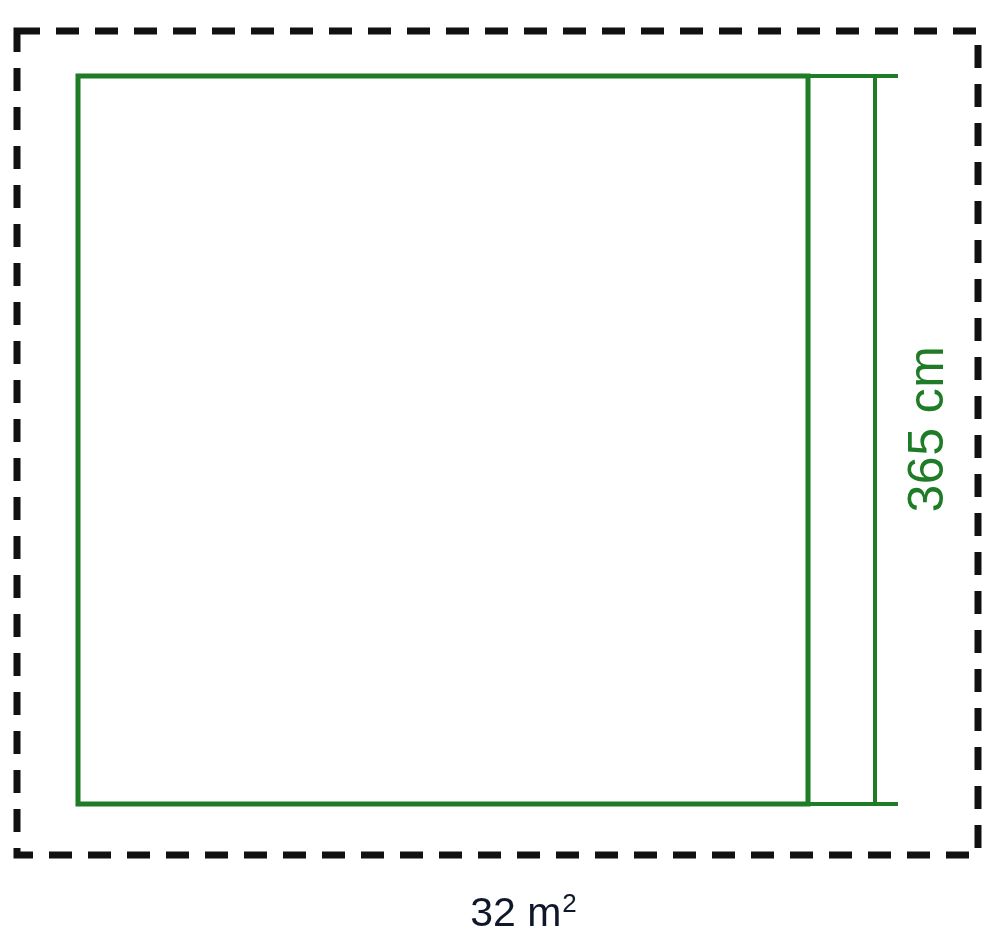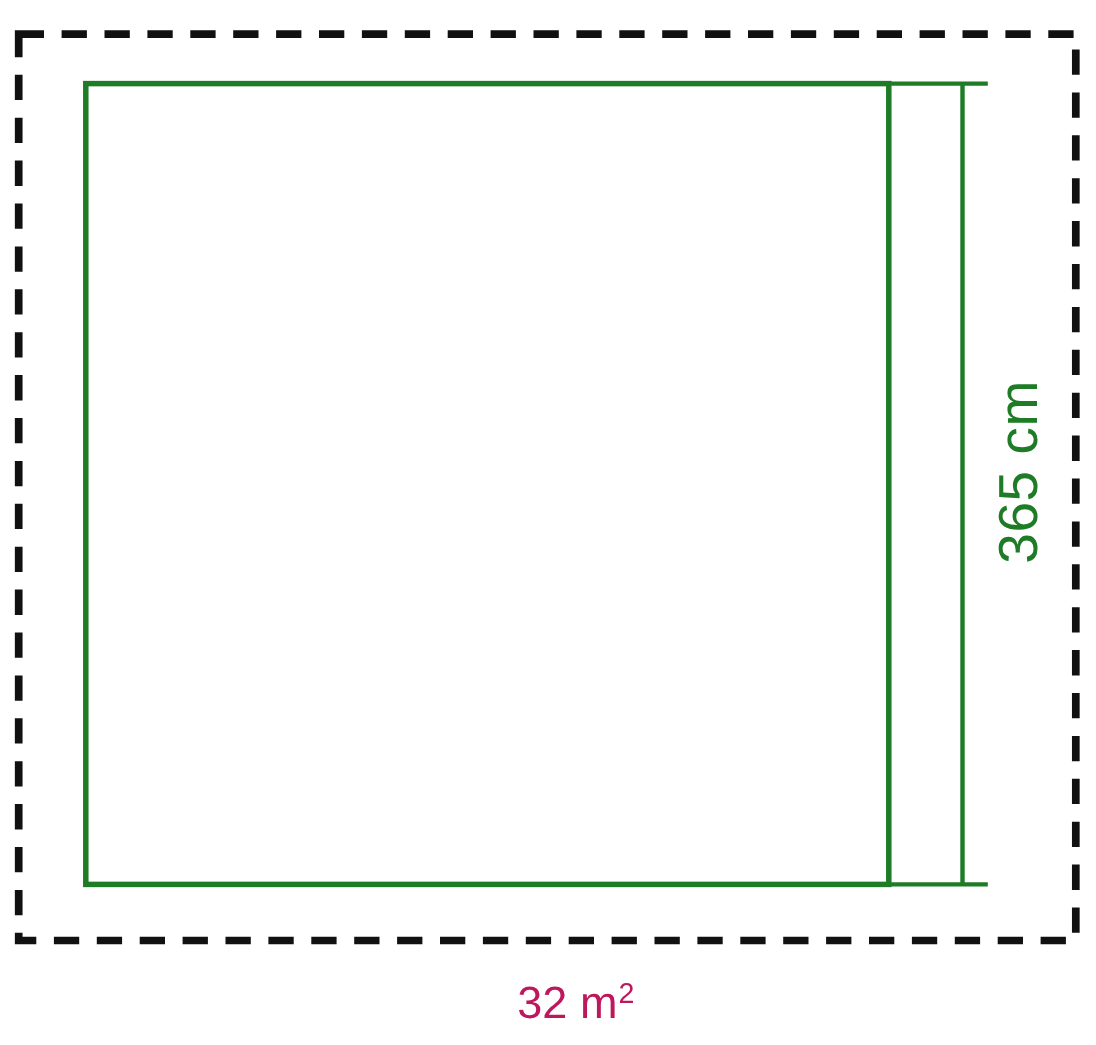--- a/index.html
+++ b/index.html
@@ -32,21 +32,21 @@
     color: #1e7b26;
     white-space: nowrap;
     letter-spacing: 0.5px;
   }
   .area-label {
     position: absolute;
     left: 523px;
     top: 912px;
     transform: translate(-50%, -50%);
     font-size: 41px;
-    color: #be185d;
+    color: #0f172a;
     white-space: nowrap;
   }
   .area-label sup {
     font-size: 26px;
     vertical-align: baseline;
     position: relative;
     top: -14px;
     left: 1px;
   }
 </style>

